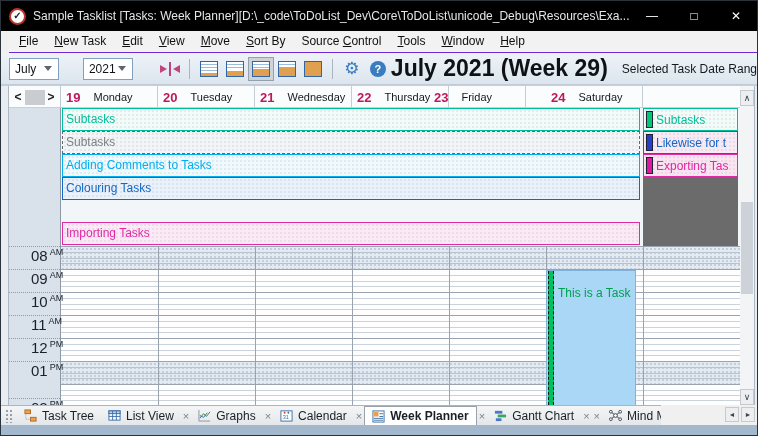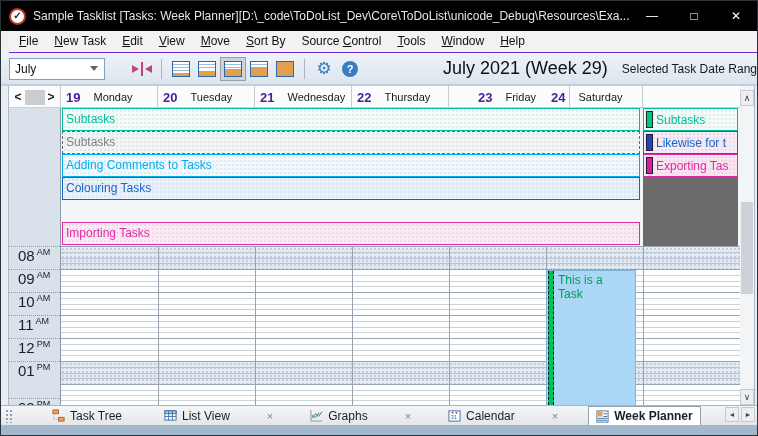--- a/index.html
+++ b/index.html
@@ -26,38 +26,38 @@
   .tb-btn.pressed { background:#CDD3D9; border:1px solid #96A0AA; }
   .goto-today { position:relative; width:20px; height:14px; }
   .goto-today .vbar { position:absolute; left:9px; top:0; width:2px; height:14px; background:#C2447E; }
   .goto-today .tri-l { position:absolute; left:0; top:3px; width:0; height:0; border-top:4px solid transparent; border-bottom:4px solid transparent; border-left:7px solid #C2447E; }
   .goto-today .tri-r { position:absolute; right:0; top:3px; width:0; height:0; border-top:4px solid transparent; border-bottom:4px solid transparent; border-right:7px solid #C2447E; }
   .view-ico { width:18px; height:16px; border:1px solid #2F66A8; background:#FFF; position:relative; }
   .view-ico .grid { position:absolute; left:0; top:0; width:100%; background:repeating-linear-gradient(to bottom,#FFF 0 2px,#9CBCDC 2px 3px); }
   .view-ico .fill { position:absolute; left:0; bottom:0; width:100%; background:#E0A050; }
   .gear-glyph { font-size:17px; color:#3A7CC0; line-height:17px; }
   .help-circle { width:16px; height:16px; border-radius:50%; background:#3A7CC0; color:#FFF; font-size:11px; font-weight:bold; display:flex; align-items:center; justify-content:center; }
-  .tb-heading { font-size:18px; font-weight:400; color:#0E1216; margin-left:auto; }
+  .tb-heading { font-size:23px; font-weight:700; color:#0E1216; margin-left:auto; }
   .tb-range { font-size:12px; color:#15191E; margin-left:14px; }
 
   
   .view { position:absolute; left:0; top:84px; width:758px; height:320px; background:#F4F6F9; border-top:1px solid #C6CED6; overflow:hidden; }
   .edge-l { position:absolute; left:0; top:0; width:8px; height:320px; background:#E9EDF2; border-right:1px solid #AEB8C4; }
   .edge-r { position:absolute; left:753px; top:0; width:5px; height:320px; background:#E9EDF2; border-left:1px solid #AEB8C4; }
 
   .day-header { position:absolute; left:8px; top:0; width:731px; height:22px; background:#FBFCFD; border-bottom:1px solid #C8D0D8; }
   .nav-corner { position:absolute; left:0; top:0; width:52px; height:22px; display:flex; align-items:center; justify-content:space-between; padding:0 3px; border-right:1px solid #C0C8D0; }
   .nav-arrow { font-size:12px; font-weight:bold; color:#222; width:12px; text-align:center; }
   .nav-thumb { width:20px; height:15px; background:#C9CDD1; }
   .day-cell { position:absolute; top:0; height:22px; width:97px; display:flex; align-items:center; gap:13px; padding-left:5px; border-right:1px solid #C4CCD4; }
-  .day-num { font-size:13px; font-weight:bold; color:#4c1d95; }
+  .day-num { font-size:13px; font-weight:bold; color:#be185d; }
   .day-name { font-size:11px; color:#15191E; }
 
   .gutter { position:absolute; left:8px; top:22px; width:52px; height:298px; background:#D9E1EB; border-right:1px solid #8C98A6; }
-  .hour-cell { position:absolute; left:8px; width:51px; height:23px; border-top:1px dotted #8E9CAA; padding-left:9px; color:#1A2026; }
+  .hour-cell { position:absolute; left:8px; width:51px; height:23px; border-top:1px dotted #8E9CAA; padding-left:22px; color:#1A2026; }
   .hour-num { font-size:15px; } .hour-per { font-size:9px; vertical-align:6px; margin-left:2px; }
 
   .grid { position:absolute; left:60px; top:160px; width:679px; height:160px; background:#FEFEFF; }
   .hour-row { position:absolute; left:60px; width:679px; height:23px; border-top:1px solid #9AA4B0;
     background-image:linear-gradient(#CAD2DC,#CAD2DC),linear-gradient(#CAD2DC,#CAD2DC),linear-gradient(#CAD2DC,#CAD2DC);
     background-size:100% 1px; background-repeat:no-repeat; background-position:0 25%,0 50%,0 75%; background-color:#FEFEFF; }
   .hour-row.shaded { background-color:#E3EAF2;
     background-image:linear-gradient(#B9C3CF,#B9C3CF),linear-gradient(#B9C3CF,#B9C3CF),linear-gradient(#B9C3CF,#B9C3CF),radial-gradient(#C2CEDC 1px,transparent 1px);
     background-size:100% 1px,100% 1px,100% 1px,4px 4px; background-repeat:no-repeat,no-repeat,no-repeat,repeat; background-position:0 25%,0 50%,0 75%,0 0; }
   .col-line { position:absolute; top:160px; width:1px; height:160px; background:#9AA4B0; }
@@ -65,28 +65,28 @@
   .allday-bg { position:absolute; left:60px; top:22px; width:679px; height:138px; background:#F3F6F9; }
   .ad-row { position:absolute; left:61px; width:578px; height:23px; border:1px solid; border-style:solid; font-size:12px; line-height:20px; padding-left:3px; white-space:nowrap; overflow:hidden;
     background-image:radial-gradient(rgba(90,110,130,0.10) 1px,transparent 1px); background-size:4px 4px; }
   .sun-task { position:absolute; left:642px; width:95px; height:23px; border:1px solid; font-size:12px; display:flex; align-items:center; white-space:nowrap; overflow:hidden;
     background-image:radial-gradient(rgba(120,90,120,0.10) 1px,transparent 1px); background-size:4px 4px; }
   .sun-task .bar { width:7px; height:17px; margin:0 3px 0 2px; border:1px solid #1A2430; flex:0 0 auto; }
   .overflow-block { position:absolute; left:642px; top:91px; width:95px; height:69px; }
 
   .task-box { position:absolute; left:545px; top:184px; width:90px; height:136px; border:1px solid #82B2D8; font-size:12px; line-height:14px; }
   .task-box .tbar { position:absolute; left:1px; top:0; bottom:0; width:6px; border-left:1px dashed #15191E; border-right:1px dashed #15191E; }
-  .task-box .tlabel { display:block; padding:2px 16px 0 11px; }
+  .task-box .tlabel { display:block; padding:2px 2px 0 11px;margin-top:13px; }
 
   .vscroll { position:absolute; left:739px; top:0; width:14px; height:320px; background:#F2F4F6; }
   .vs-btn { position:absolute; left:739px; width:14px; height:16px; background:#ECEEF0; border:1px solid #C4CAD0; color:#3A4450; font-size:9px; display:flex; align-items:center; justify-content:center; }
   .vs-thumb { position:absolute; left:740px; top:116px; width:12px; height:92px; background:#CDD2D8; }
 
   
-  .tabbar { position:absolute; left:0; top:404px; width:756px; height:20px; background:linear-gradient(#F4F5F6,#E4E7EA); border-top:1px solid #ACB4BC; display:flex; align-items:center; overflow:hidden; padding-left:4px;gap:28px; }
+  .tabbar { position:absolute; left:0; top:404px; width:660px; height:20px; background:linear-gradient(#F4F5F6,#E4E7EA); border-top:1px solid #ACB4BC; display:flex; align-items:center; overflow:hidden; padding-left:4px; }
   .gripper { width:8px; height:14px; margin-right:4px; background-image:radial-gradient(#96A0AC 1px,transparent 1px); background-size:4px 4px; flex:0 0 auto; }
   .tab { display:flex; align-items:center; gap:5px; height:19px; padding:0 7px; font-size:12px; color:#1A2026; white-space:nowrap; flex:0 0 auto; }
   .tab.active { background:#FFF; border:1px solid #98A2AC; border-bottom:none; font-weight:bold; }
   .tab-close { font-size:11px; color:#7A848E; padding:0 2px; flex:0 0 auto; }
   .tab svg { flex:0 0 auto; }
   .tab-scroll { position:absolute; right:2px; top:406px; display:flex; gap:2px; }
   .ts-btn { width:14px; height:15px; background:#ECEEF0; border:1px solid #C4CAD0; font-size:7px; color:#3A4450; display:flex; align-items:center; justify-content:center; }
   .bottomstrip { position:absolute; left:0; top:424px; width:758px; height:12px; background:#A3B8CC; }
 </style>
 </head>
@@ -113,20 +113,24 @@
     <span class="menu-item"><u>T</u>ools</span>
     <span class="menu-item"><u>W</u>indow</span>
     <span class="menu-item"><u>H</u>elp</span>
   </div>
 
   <div class="toolbar">
     <div class="combo month">
       <span>July</span>
       <span class="chev"></span>
     </div>
+    <div class="combo year">
+      <span>2021</span>
+      <span class="chev"></span>
+    </div>
     <div class="tb-btn">
       <span class="goto-today">
           <i class="tri-l"></i>
           <i class="vbar"></i>
           <i class="tri-r"></i>
         </span>
     </div>
     <div class="tb-sep"></div>
     <div class="tb-btn">
       <span class="view-ico">
@@ -186,21 +190,21 @@
       <span class="day-name">Tuesday</span>
     </div>
     <div class="day-cell" style="left:254px">
       <span class="day-num">21</span>
       <span class="day-name">Wednesday</span>
     </div>
     <div class="day-cell" style="left:351px">
       <span class="day-num">22</span>
       <span class="day-name">Thursday</span>
     </div>
-    <div class="day-cell" style="left:472px">
+    <div class="day-cell" style="left:428px">
       <span class="day-num">23</span>
       <span class="day-name">Friday</span>
     </div>
     <div class="day-cell" style="left:545px">
       <span class="day-num">24</span>
       <span class="day-name">Saturday</span>
     </div>
 
     <div class="gutter"></div>
     <div class="allday-bg"></div>

